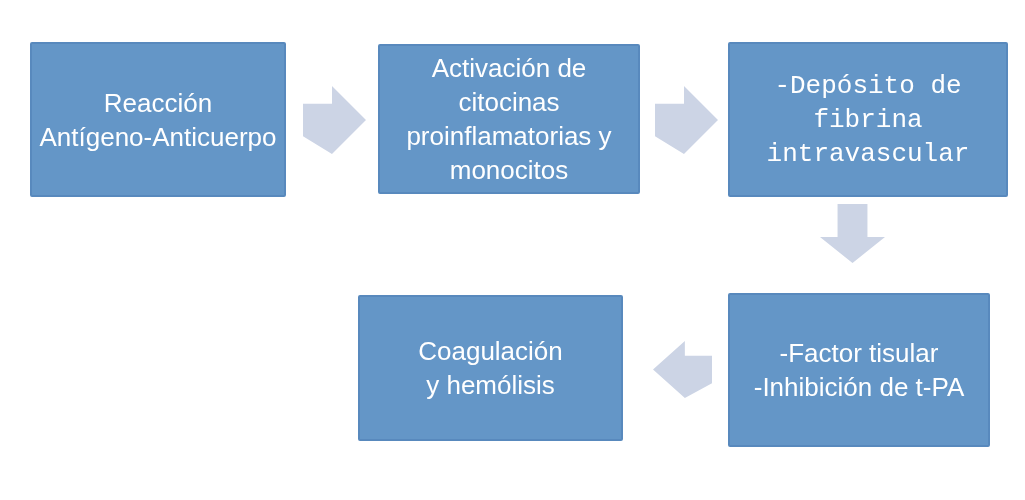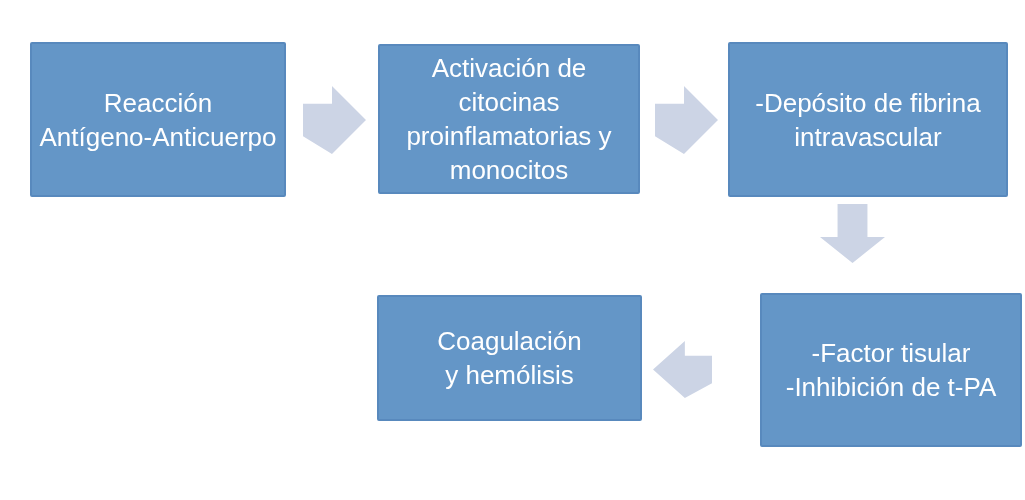--- a/index.html
+++ b/index.html
@@ -42,23 +42,23 @@
     clip-path: polygon(0 26%, 46% 26%, 46% 0, 100% 50%, 46% 100%, 0 74%);
   }
   .arrow-left {
     clip-path: polygon(100% 26%, 54% 26%, 54% 0, 0 50%, 54% 100%, 100% 74%);
   }
   .arrow-down {
     clip-path: polygon(27% 0, 73% 0, 73% 56%, 100% 56%, 50% 100%, 0 56%, 27% 56%);
   }
   .n1 { left: 30px;  top: 42px;  width: 256px; height: 155px; }
   .n2 { left: 378px; top: 44px;  width: 262px; height: 150px; }
-  .n3 { left: 728px; top: 42px;  width: 280px; height: 155px; }
-  .n4 { left: 728px; top: 293px; width: 262px; height: 154px; margin-left: 32px; }
-  .n5 { left: 377px; top: 295px; width: 265px; height: 126px; }
+  .n3 { left: 728px; top: 42px;  width: 280px; height: 155px; font-family: Liberation Mono, monospace; }
+  .n4 { left: 728px; top: 293px; width: 262px; height: 154px; }
+  .n5 { left: 358px; top: 295px; width: 265px; height: 146px; }
   .a1 { left: 303px; top: 86px;  width: 63px; height: 68px; }
   .a2 { left: 655px; top: 86px;  width: 63px; height: 68px; }
   .a3 { left: 820px; top: 204px; width: 65px; height: 59px; }
   .a4 { left: 653px; top: 341px; width: 59px; height: 57px; }
 </style>
 </head>
 <body>
 
 <div class="canvas">
 

